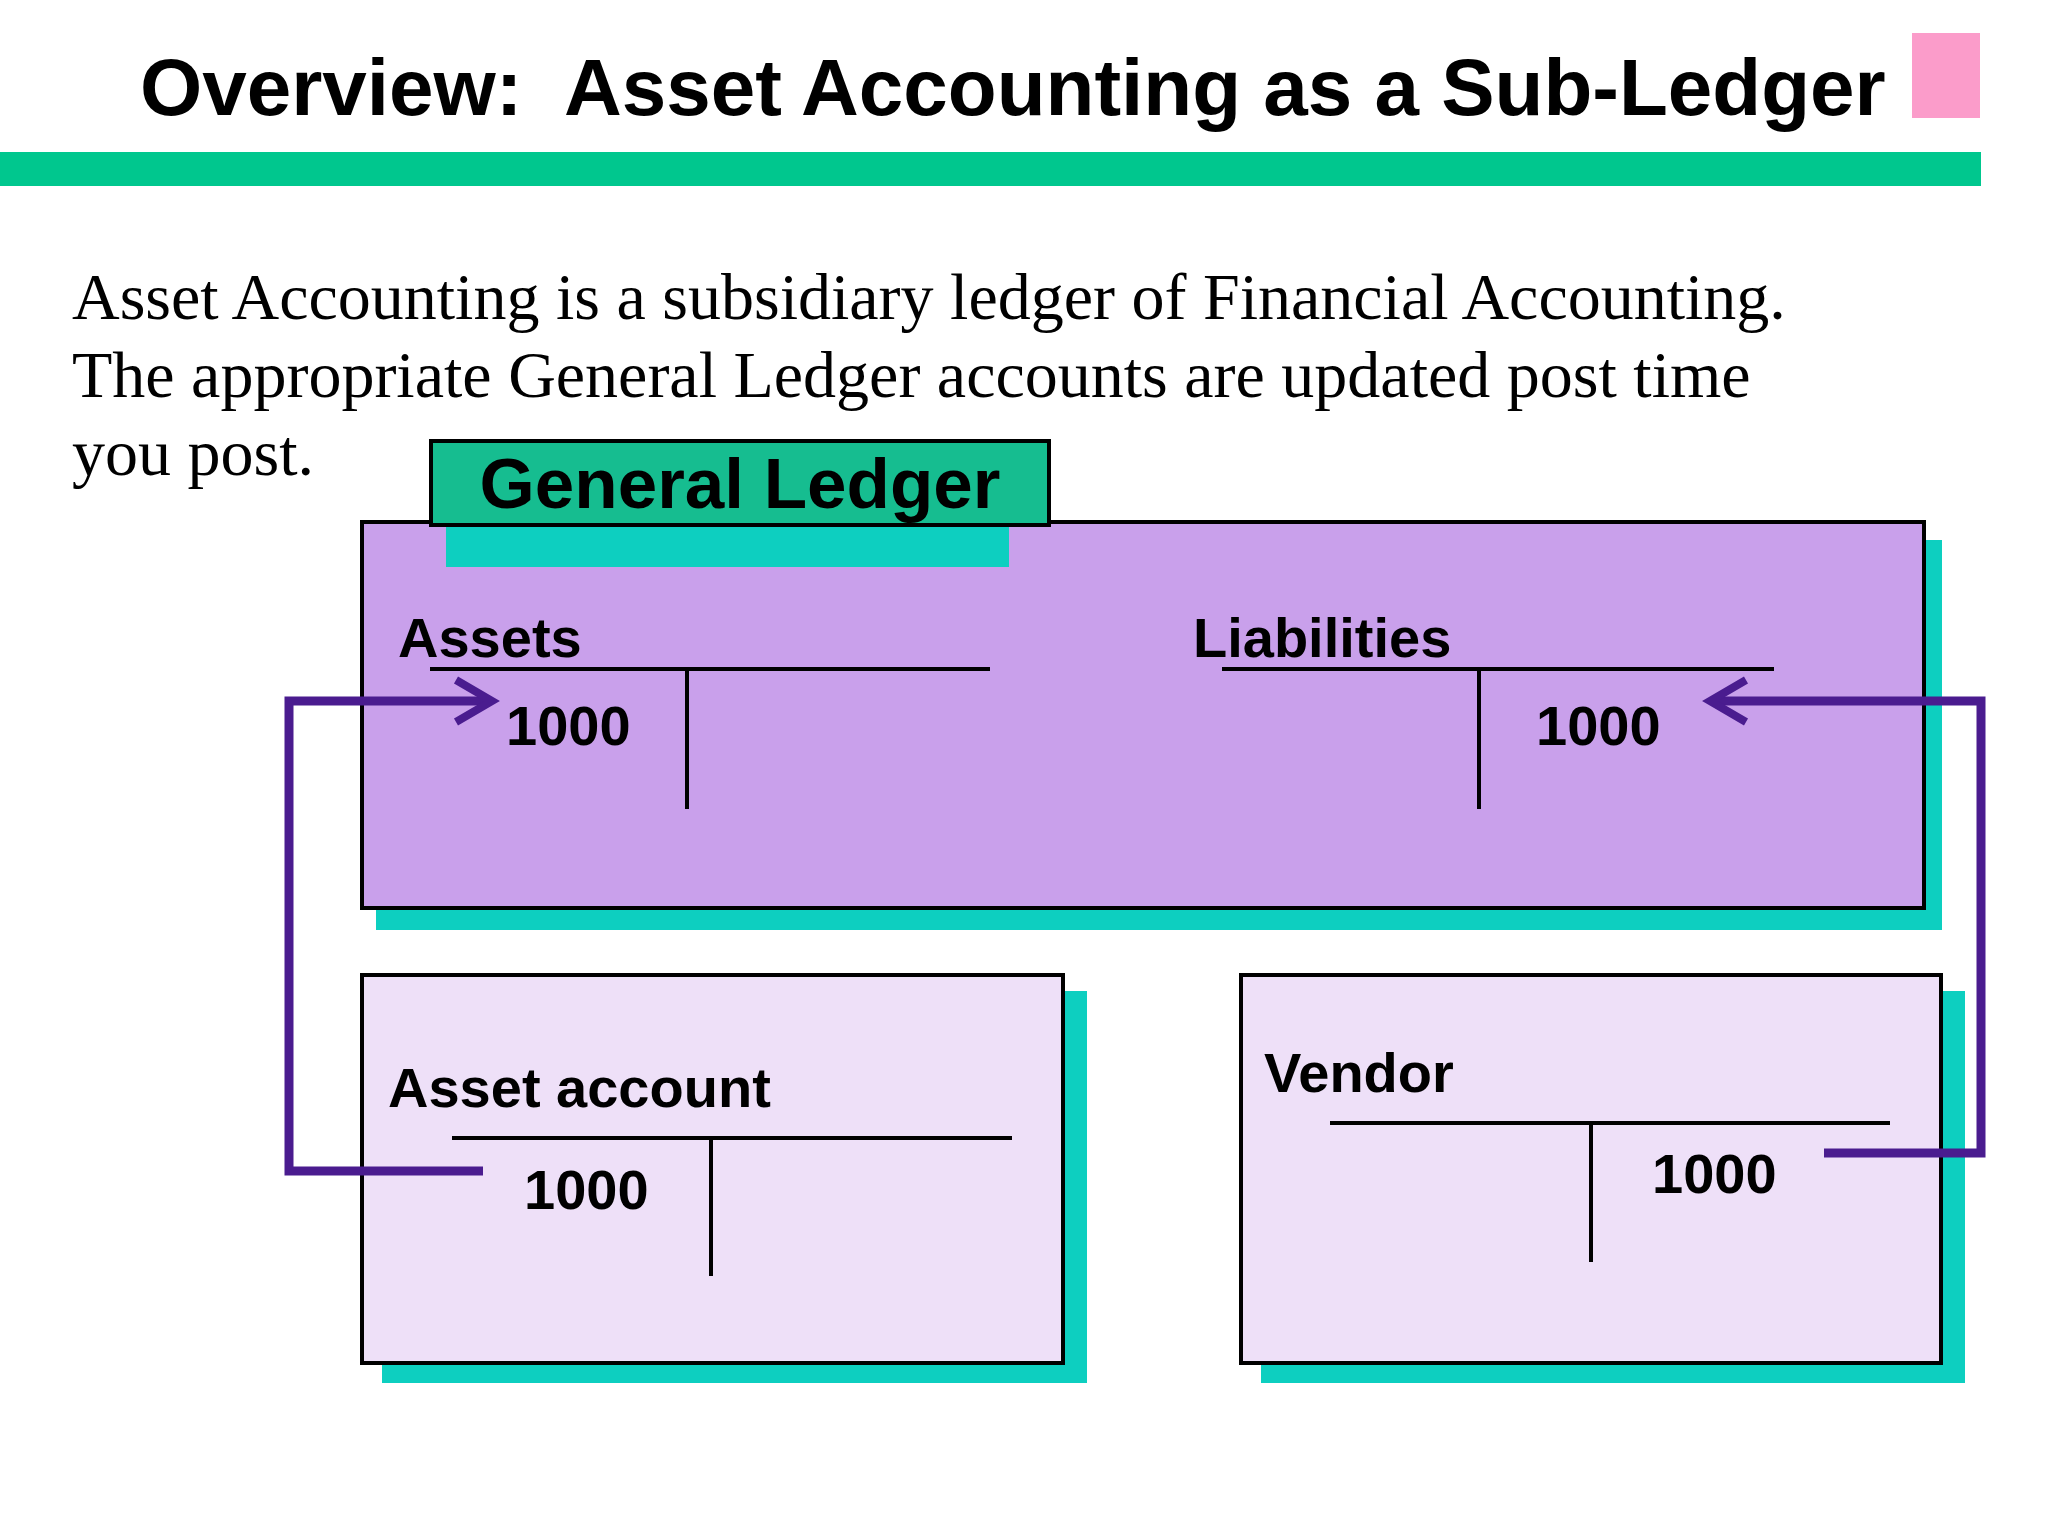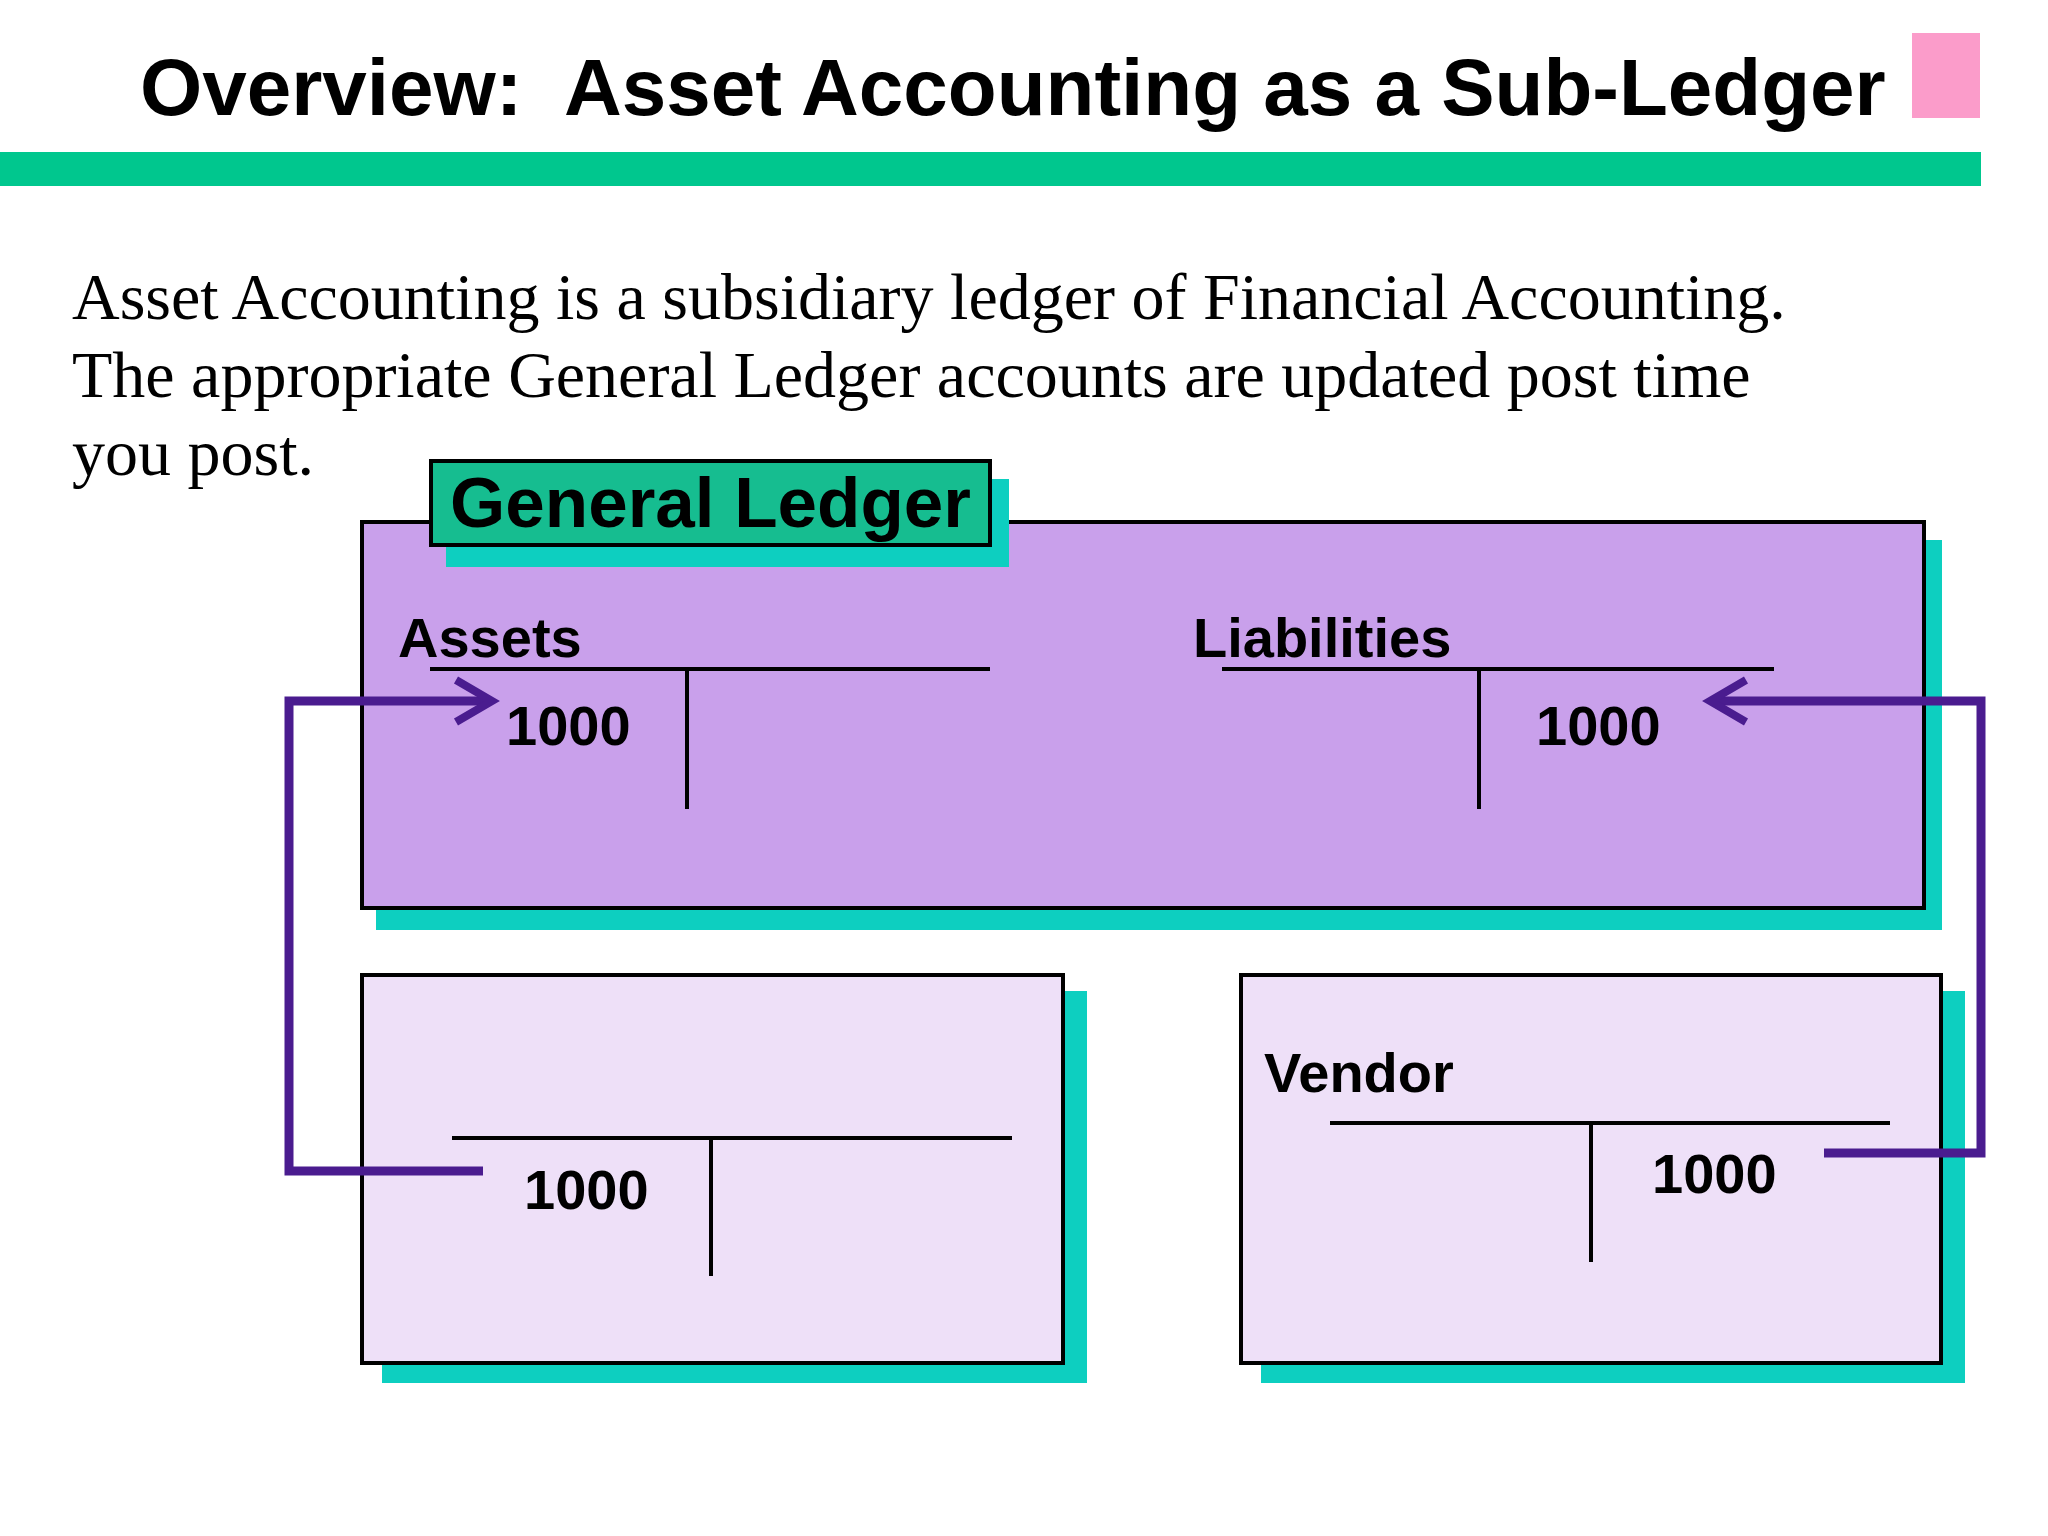--- a/index.html
+++ b/index.html
@@ -14,23 +14,23 @@
   .pink-square{left:1912px;top:33px;width:68px;height:85px;background:#FB9CCA;}
   .teal-bar{left:0;top:152px;width:1981px;height:34px;background:#00C78E;}
 
   
   .intro{left:72px;top:258px;width:1910px;font-family:"Liberation Serif",serif;
          font-size:66px;line-height:78px;color:#000;}
   .intro b{font-weight:normal;}
 
   
   .gl-shadow{left:446px;top:479px;width:563px;height:88px;background:#0DCFC0;}
-  .gl-plaque{left:429px;top:459px;width:563px;height:88px;background:#16BD90;
+  .gl-plaque{left:429px;top:439px;width:622px;height:88px;background:#16BD90;
              border:4px solid #000;box-sizing:border-box;display:flex;
-             align-items:flex-end;justify-content:center;}
+             align-items:center;justify-content:center;}
   .gl-plaque span{font-size:71px;font-weight:bold;color:#000;}
 
   
   .glbox-shadow{left:376px;top:540px;width:1566px;height:390px;background:#0DCFC0;}
   .glbox{left:360px;top:520px;width:1566px;height:390px;background:#C9A0EB;
          border:4px solid #000;box-sizing:border-box;}
 
   
   .sub-shadow{width:705px;height:392px;background:#0DCFC0;}
   .subbox{width:705px;height:392px;background:#EEE0F8;border:4px solid #000;box-sizing:border-box;}
@@ -76,20 +76,21 @@
   <div class="abs vline" style="left:685px;top:667px;height:142px;"></div>
   <div class="abs t-amount" style="left:506px;top:696px;">1000</div>
 
   <div class="abs t-label center" style="left:1193px;top:608px;width:560px;">Liabilities</div>
   <div class="abs hline" style="left:1222px;top:667px;width:552px;"></div>
   <div class="abs vline" style="left:1477px;top:667px;height:142px;"></div>
   <div class="abs t-amount" style="left:1536px;top:696px;">1000</div>
 
   <div class="abs sub-shadow aa-shadow"></div>
   <div class="abs subbox aa-box"></div>
+  <div class="abs t-label center" style="left:388px;top:1058px;width:650px;">Asset account</div>
   <div class="abs hline" style="left:452px;top:1136px;width:560px;"></div>
   <div class="abs vline" style="left:709px;top:1136px;height:140px;"></div>
   <div class="abs t-amount" style="left:524px;top:1160px;">1000</div>
 
   <div class="abs sub-shadow vd-shadow"></div>
   <div class="abs subbox vd-box"></div>
   <div class="abs t-label" style="left:1264px;top:1043px;">Vendor</div>
   <div class="abs hline" style="left:1330px;top:1121px;width:560px;"></div>
   <div class="abs vline" style="left:1589px;top:1121px;height:141px;"></div>
   <div class="abs t-amount" style="left:1652px;top:1144px;">1000</div>

